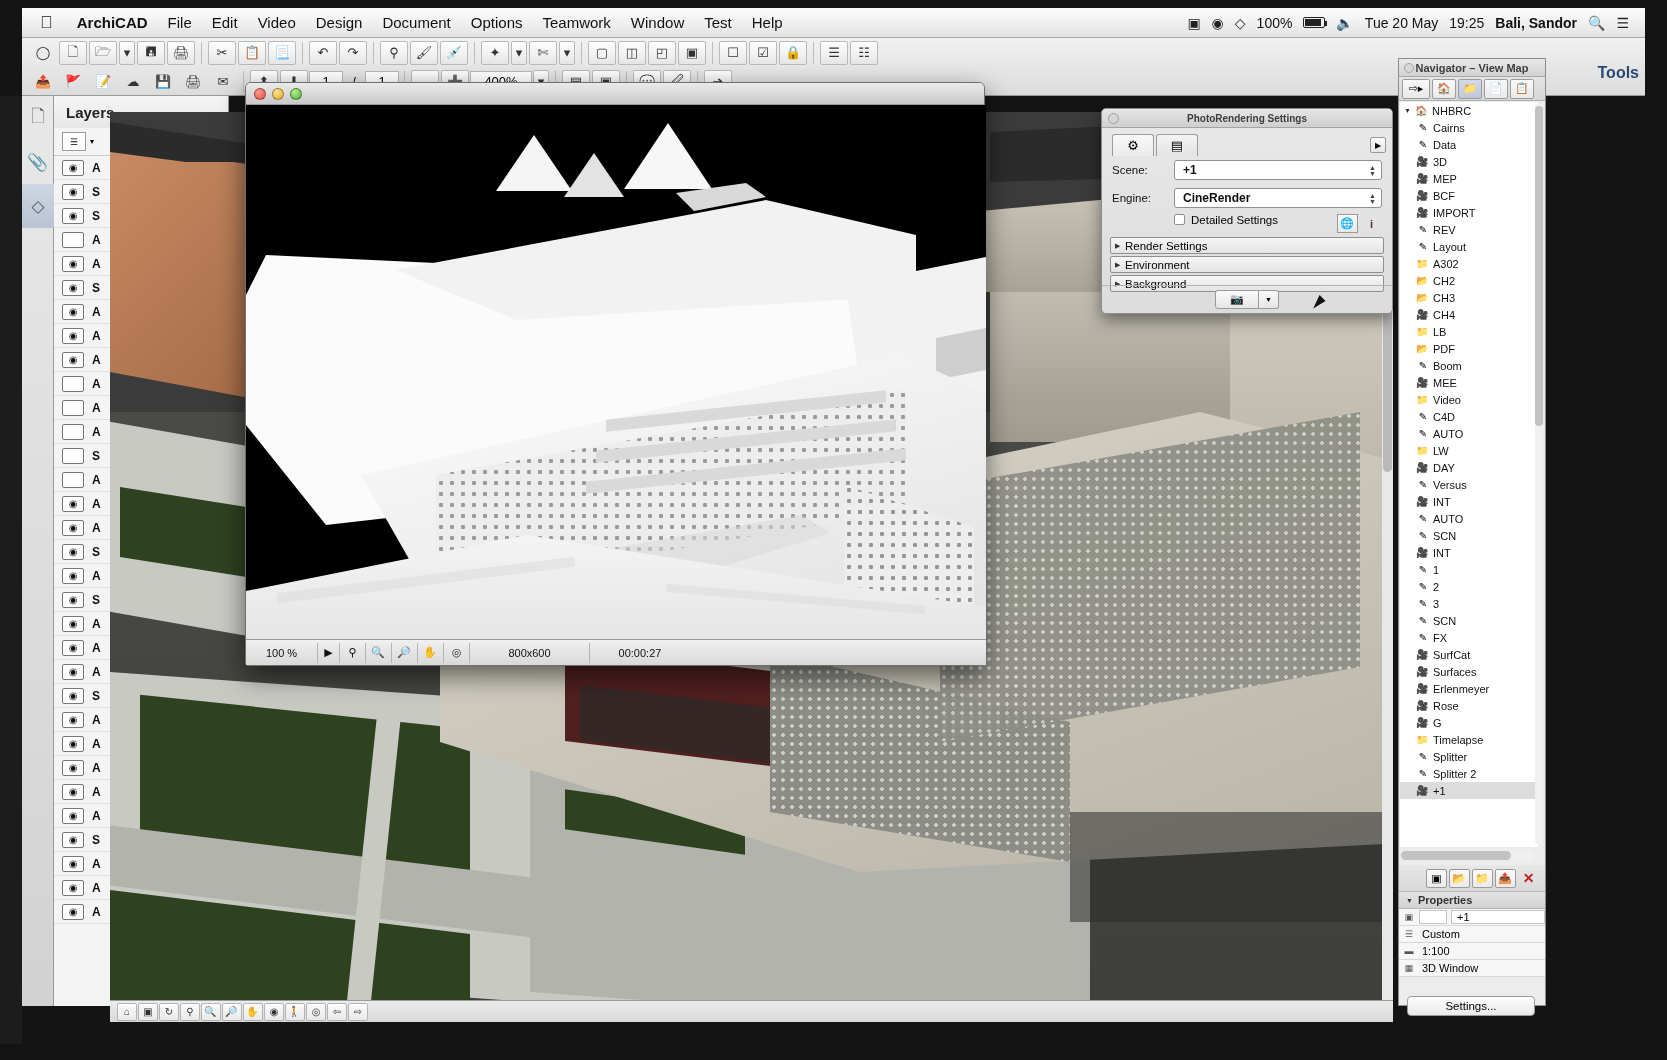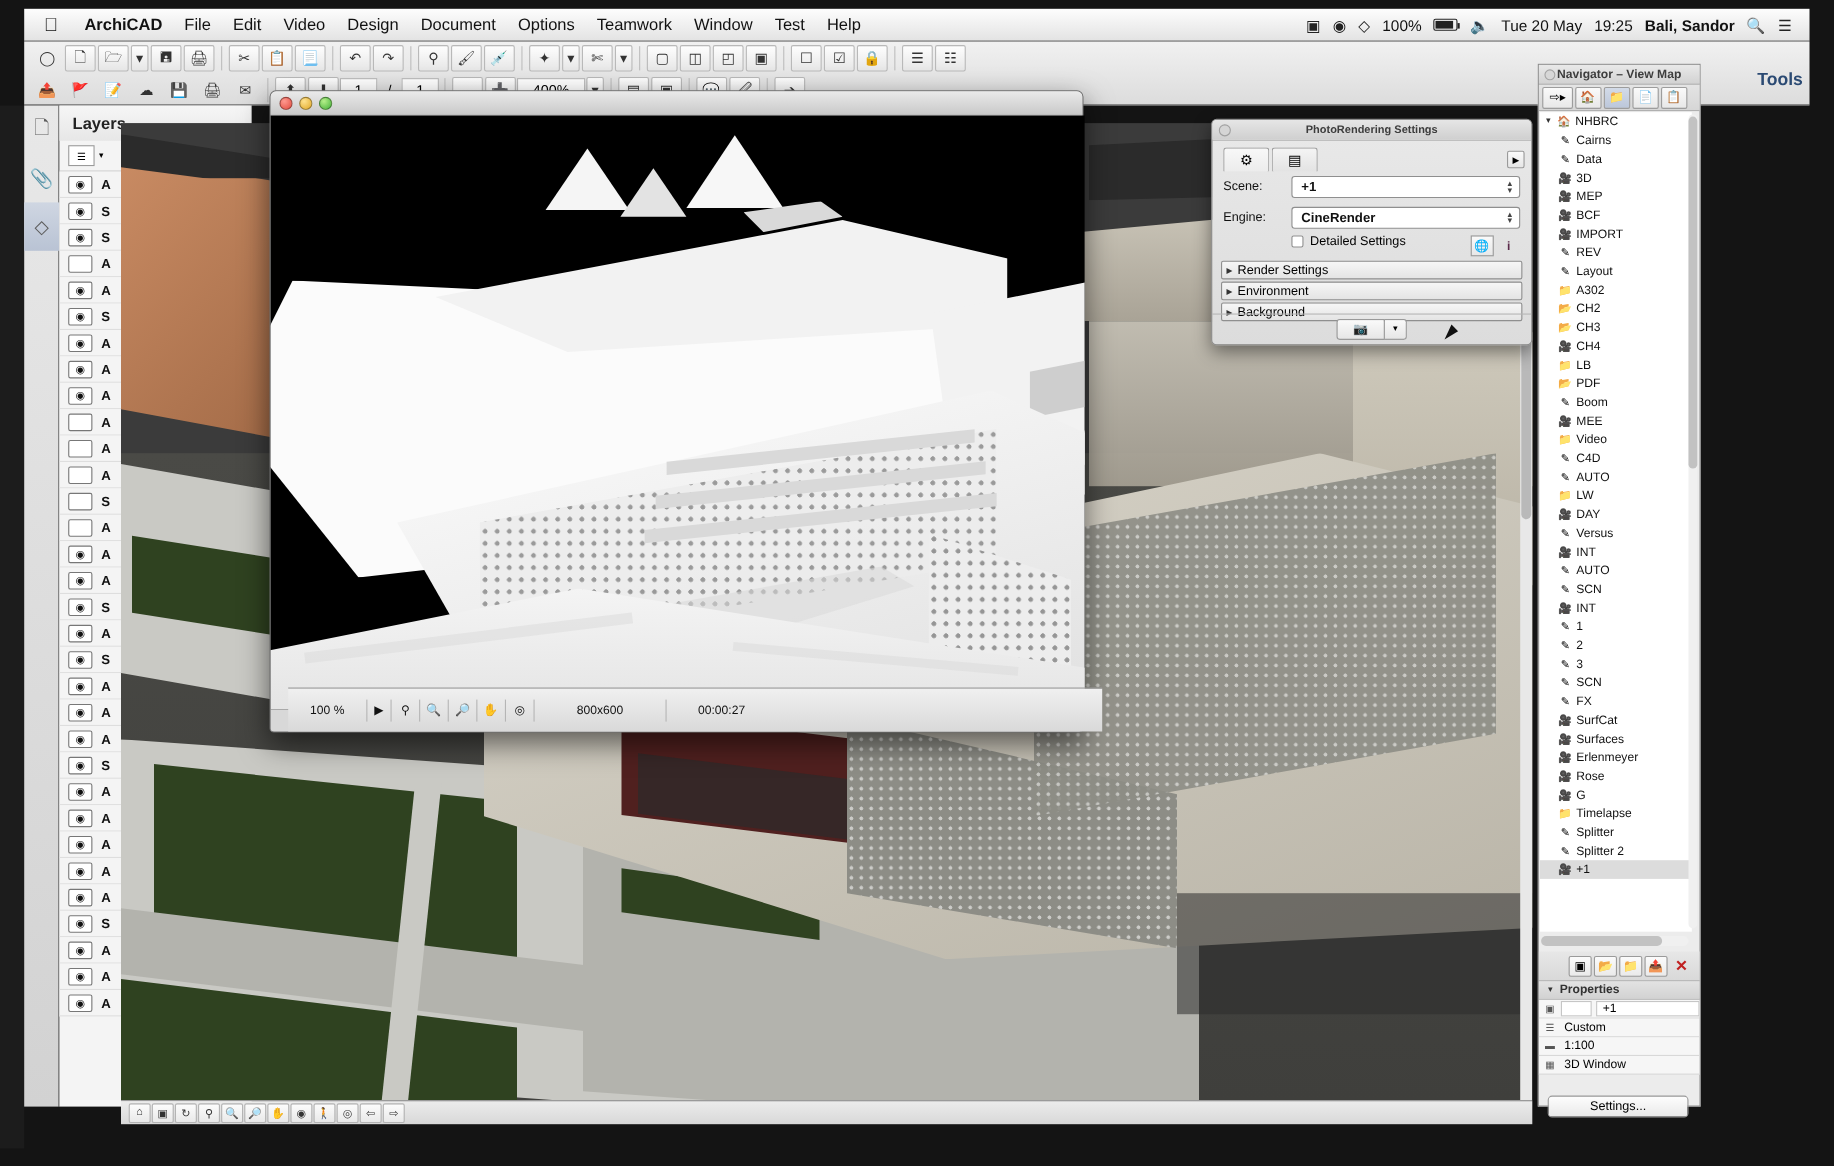--- a/index.html
+++ b/index.html
@@ -93,21 +93,21 @@
      display:flex;align-items:center;position:relative;}
   .rw-lights{display:flex;gap:6px;padding-left:8px;}
   .dot{width:12px;height:12px;border-radius:50%;border:1px solid rgba(0,0,0,.35);}
   .dot.r{background:radial-gradient(circle at 35% 30%,#ff9a90,#e24b3f);}
   .dot.y{background:radial-gradient(circle at 35% 30%,#ffe38f,#e0a828);}
   .dot.g{background:radial-gradient(circle at 35% 30%,#b6f08a,#45b13b);}
   .rw-caption{position:absolute;left:0;right:0;text-align:center;font-size:12.5px;
      font-weight:bold;color:#3b3b3b;}
   .rw-canvas{position:absolute;left:0;top:22px;width:740px;height:540px;background:#000;
      overflow:hidden;}
-  .rw-status{position:absolute;left:16px;bottom:0;height:40px;width:740px;
+  .rw-status{position:absolute;left:0;bottom:0;height:26px;width:740px;
      background:linear-gradient(#f0f0f0,#d9d9d9);border-top:1px solid #9a9a9a;
      display:flex;align-items:center;font-size:11px;color:#111;}
   .rs-cell{height:20px;border-right:1px solid #b5b5b5;display:flex;align-items:center;
      justify-content:center;padding:0 8px;}
 
   
   .mblock{position:absolute;background:#f2f2f2;}
   .mshade{position:absolute;background:#d9d9d9;}
   .mdark{position:absolute;background:#c2c2c2;}
   .mroof{position:absolute;background:#fbfbfb;}

